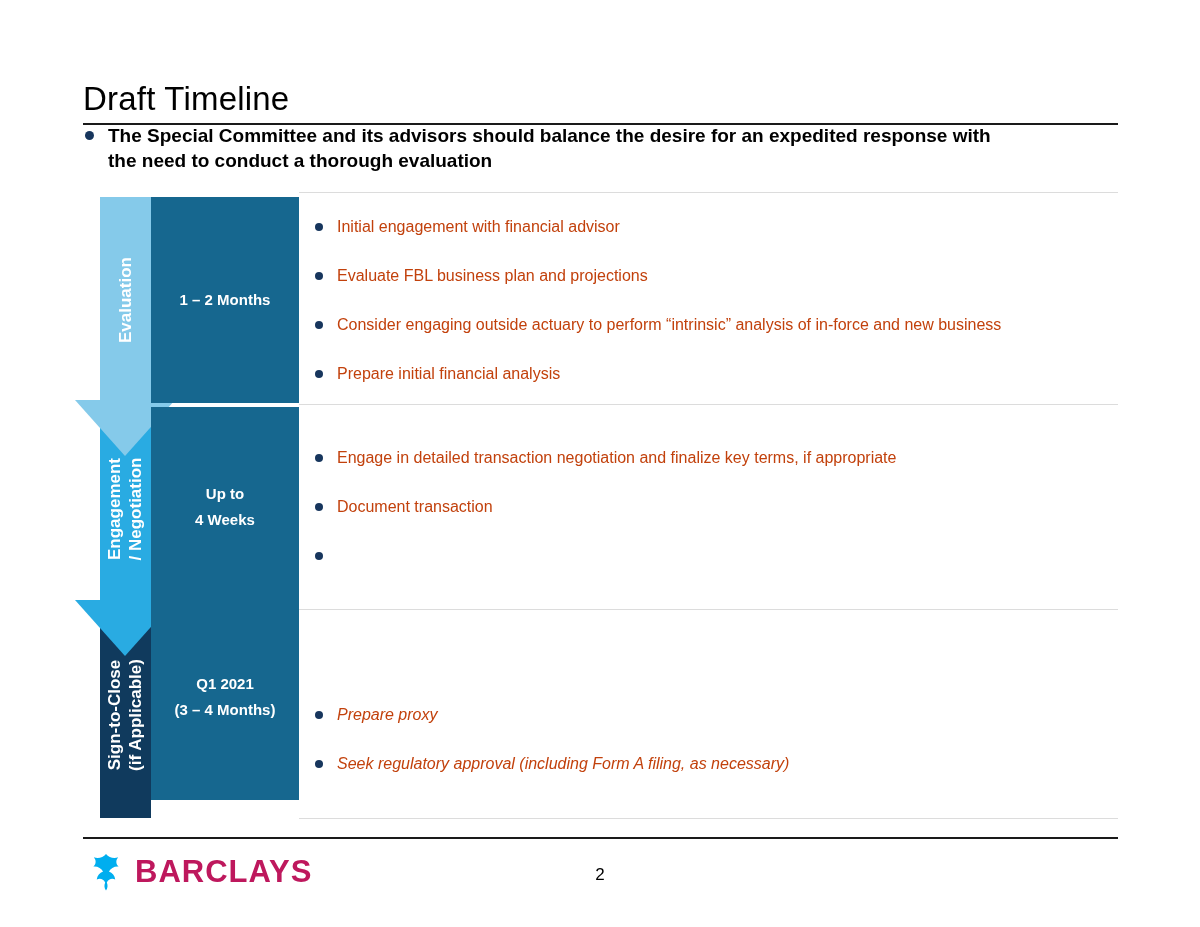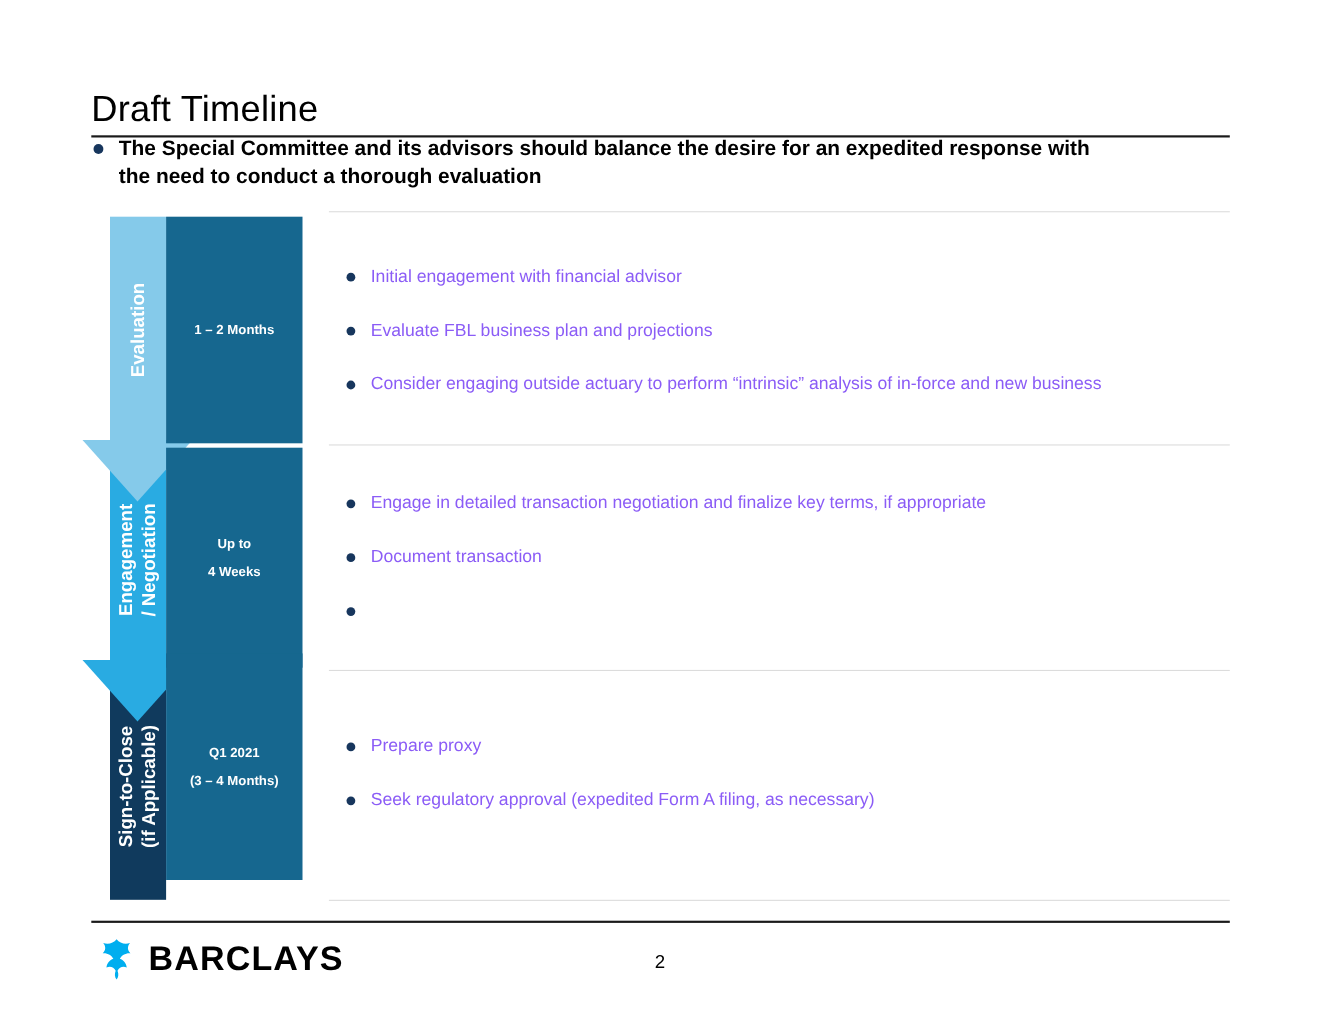--- a/index.html
+++ b/index.html
@@ -57,63 +57,63 @@
     transform:translate(-50%,-50%) rotate(-90deg);
     color:#fff; font-weight:bold; font-size:17px; line-height:21px;
     text-align:center; white-space:pre-line;
   }
   .pl1 { top:300px; }
   .pl2 { top:509px; }
   .pl3 { top:715px; }
 
   
   .duration-box {
-    position:absolute; left:151px; width:124px;
+    position:absolute; left:151px; width:148px;
     background:#16678F; color:#fff;
     display:flex; align-items:center; justify-content:center;
-    font-weight:bold; font-size:12px; line-height:26px; text-align:center;
+    font-weight:bold; font-size:15px; line-height:26px; text-align:center;
   }
   .db1 { top:197px; height:206px; }
   .db2 { top:407px; height:200px; }
   .db3 { top:594px; height:206px; }
 
   
   .row-bullets {
     position:absolute; left:310px; width:808px;
     display:flex; flex-direction:column; justify-content:center; gap:30px;
     list-style:none;
   }
   .rb1 { top:197px; height:206px; }
   .rb2 { top:404px; height:200px; }
-  .rb3 { top:600px; height:206px; }
+  .rb3 { top:636px; height:206px;font-style:italic; }
   .row-bullets li { display:flex; align-items:flex-start; }
   .row-bullets .bdot {
     flex:none; width:8px; height:8px; border-radius:50%;
     background:#17365D; margin:6px 0 0 5px;
   }
   .row-bullets .btxt {
-    margin-left:14px; font-size:16px; line-height:19px; color:#8b5cf6;
+    margin-left:14px; font-size:16px; line-height:19px; color:#c2410c;
   }
   .row-sep { position:absolute; left:299px; width:819px; height:1px; background:#dcdcdc; }
   .sep1 { top:404px; }
   .sep2 { top:609px; }
   .sep3 { top:818px; }
 
   
   .footer-rule {
     position:absolute; left:83px; top:837px; width:1035px; height:2px; background:#1a1a1a;
   }
   .brand {
     position:absolute; left:85px; top:852px;
     display:flex; align-items:center;
   }
   .brand svg { width:42px; height:40px; }
   .brand .wordmark {
     margin-left:8px; font-size:31px; font-weight:bold;
-    color:#000000; letter-spacing:1px;
+    color:#be185d; letter-spacing:1px;
   }
   .page-number {
     position:absolute; left:0; top:865px; width:1200px;
     text-align:center; font-size:17px; color:#000;
   }
 </style>
 </head>
 <body>
 
 <div class="slide">
@@ -153,20 +153,24 @@
         <span class="btxt">Initial engagement with financial advisor</span>
       </li>
     <li>
         <span class="bdot"></span>
         <span class="btxt">Evaluate FBL business plan and projections</span>
       </li>
     <li>
         <span class="bdot"></span>
         <span class="btxt">Consider engaging outside actuary to perform “intrinsic” analysis of in-force and new business</span>
       </li>
+    <li>
+        <span class="bdot"></span>
+        <span class="btxt">Prepare initial financial analysis</span>
+      </li>
   </ul>
 
   <ul class="row-bullets rb2">
     <li>
         <span class="bdot"></span>
         <span class="btxt">Engage in detailed transaction negotiation and finalize key terms, if appropriate</span>
       </li>
     <li>
         <span class="bdot"></span>
         <span class="btxt">Document transaction</span>
@@ -176,21 +180,21 @@
       </li>
   </ul>
 
   <ul class="row-bullets rb3">
     <li>
         <span class="bdot"></span>
         <span class="btxt">Prepare proxy</span>
       </li>
     <li>
         <span class="bdot"></span>
-        <span class="btxt">Seek regulatory approval (expedited Form A filing, as necessary)</span>
+        <span class="btxt">Seek regulatory approval (including Form A filing, as necessary)</span>
       </li>
   </ul>
 
   <div class="row-sep sep1"></div>
   <div class="row-sep sep2"></div>
   <div class="row-sep sep3"></div>
 
   <div class="footer-rule"></div>
 
   <div class="brand">

